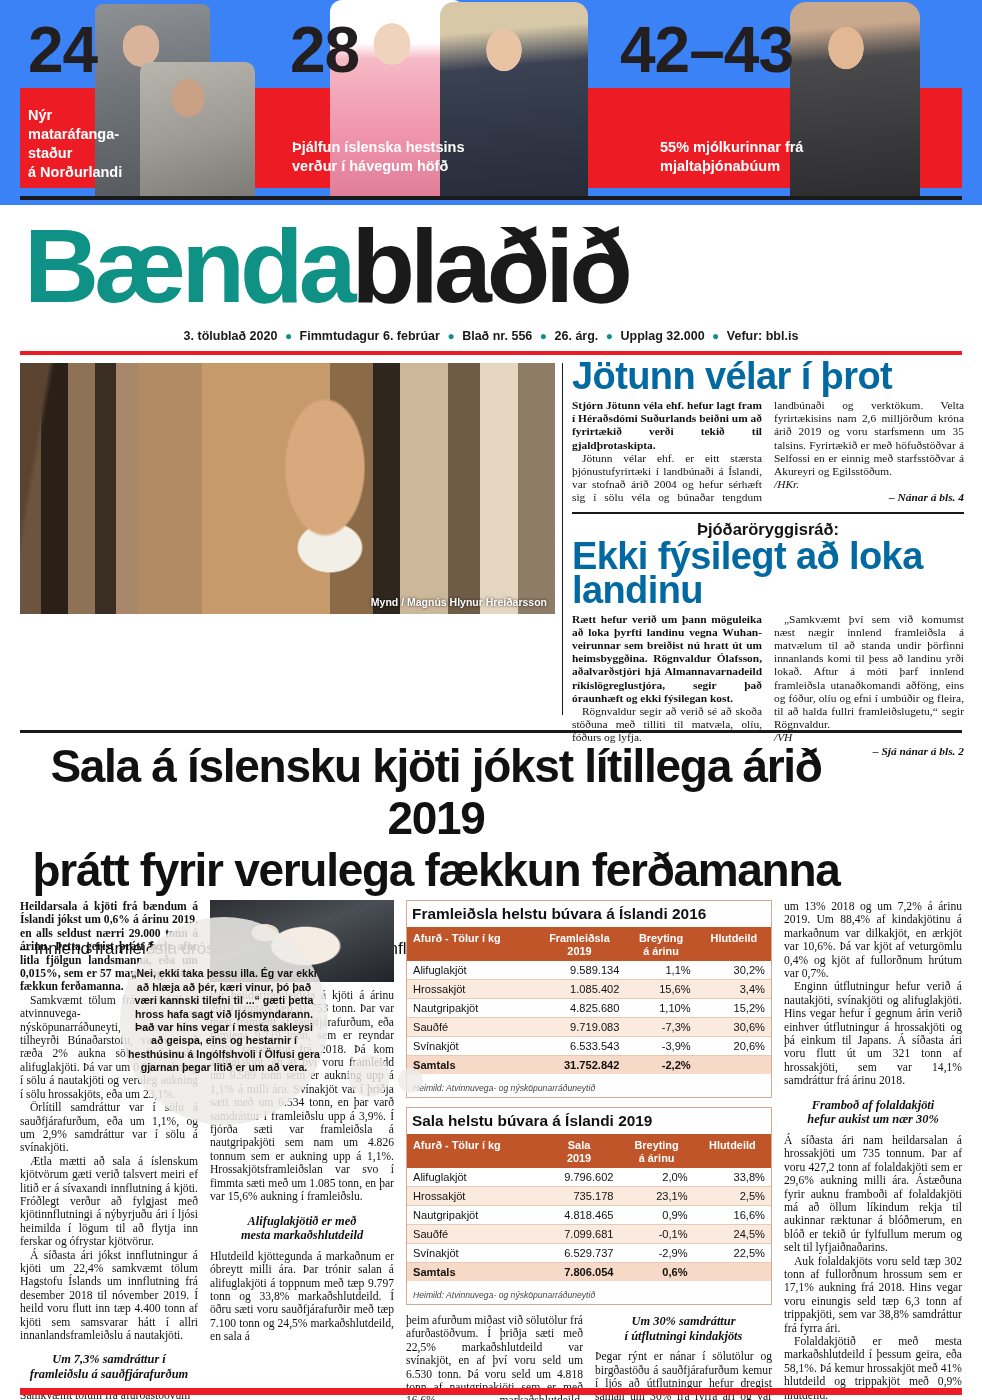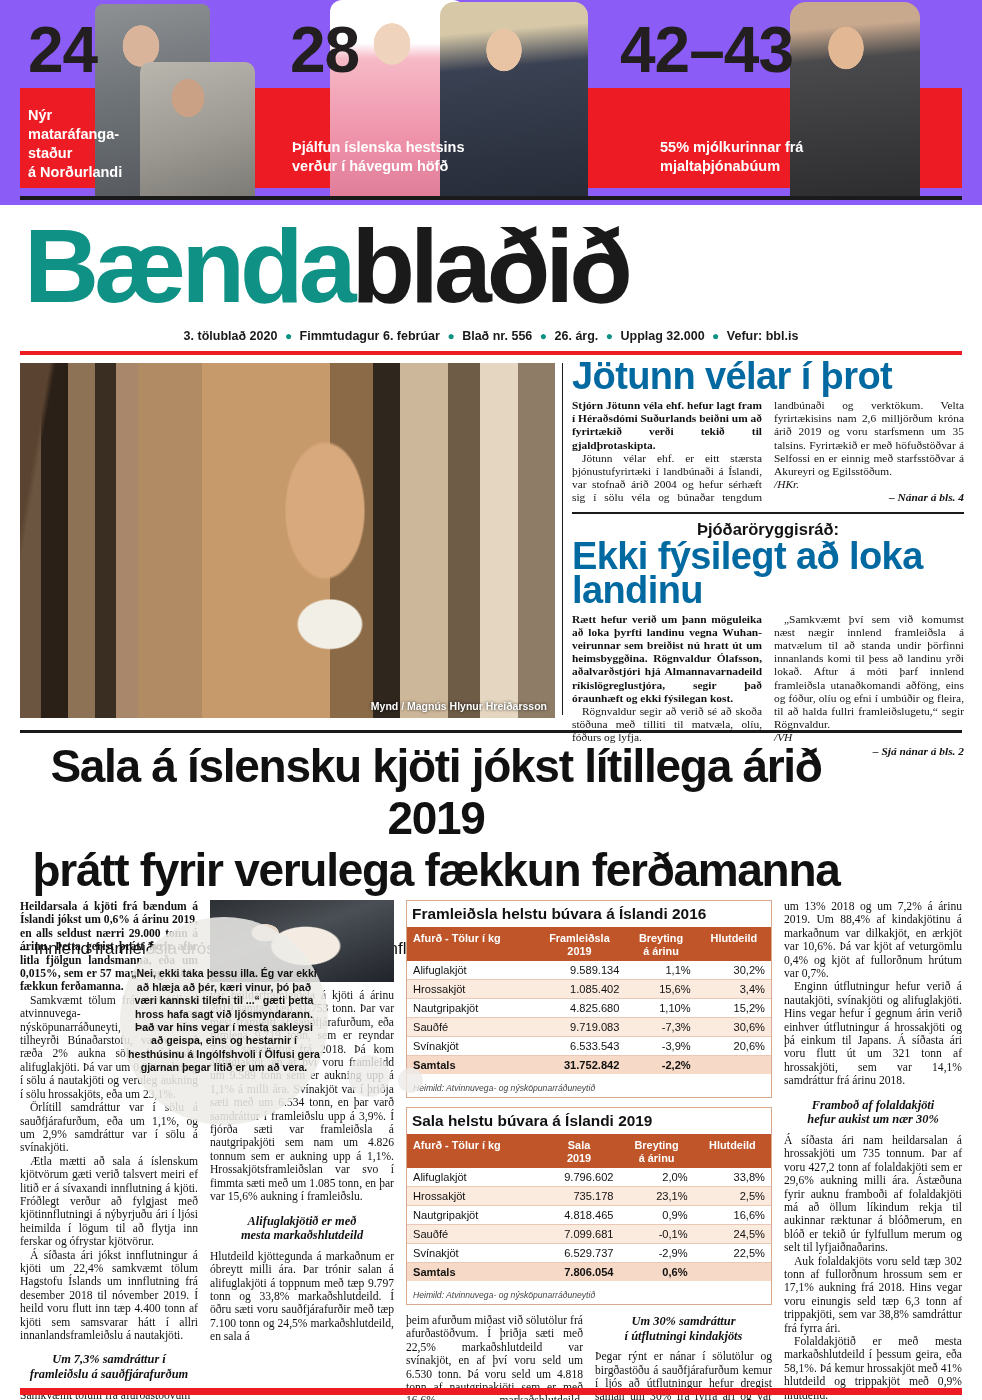--- a/index.html
+++ b/index.html
@@ -5,21 +5,21 @@
   * { box-sizing: border-box; margin: 0; padding: 0; }
   html, body {
     width: 982px; height: 1400px;
     background: #ffffff;
     font-family: "Liberation Serif", serif;
     overflow: hidden;
   }
   .page { position: relative; width: 982px; height: 1400px; background:#fff; }
 
   
-  .teaser { position: relative; width: 982px; height: 205px; background: #8b5cf6; overflow: hidden; }
+  .teaser { position: relative; width: 982px; height: 205px; background: #3b82f6; overflow: hidden; }
   .teaser-red { position: absolute; left: 20px; top: 88px; width: 942px; height: 100px; background: #ed1c24; }
   .teaser-rule { position: absolute; left: 20px; top: 196px; width: 942px; height: 4px; background: #1a1a1a; }
 
   .tz { position: absolute; }
   .tnum {
     font-family: "Liberation Sans", sans-serif;
     font-weight: 700; font-size: 64px; line-height: 64px;
     color: #231f20; letter-spacing: -1px;
   }
   .tcap {
@@ -71,21 +71,21 @@
     font-family: "Liberation Sans", sans-serif;
     font-weight: 700; font-size: 12.5px; color: #1a1a1a;
   }
   .dateline .dot { color: #0f9285; font-size: 12px; padding: 0 4px; }
   .red-rule { position: absolute; left: 20px; top: 146px; width: 942px; height: 4px; background:#ed1c24; }
 
   
   .mid { position: relative; width: 982px; height: 375px; }
 
   .photo-main {
-    position: absolute; left: 20px; top: 8px; width: 535px; height: 355px;
+    position: absolute; left: 20px; top: 8px; width: 535px; height: 251px;
     background:
       linear-gradient(100deg, #5a4330 0 5%, rgba(90,67,48,0) 6%),
       linear-gradient(90deg,
         #6b5540 0 4%, #2b2018 4% 9%, #8d7255 9% 14%,
         #3a2e22 14% 18%, #a8876a 18% 22%,
         #b08b63 22% 34%,
         #c79a6b 34% 58%,
         #8a6a47 58% 66%,
         #2f261d 66% 71%,
         #cdb79a 71% 80%,

